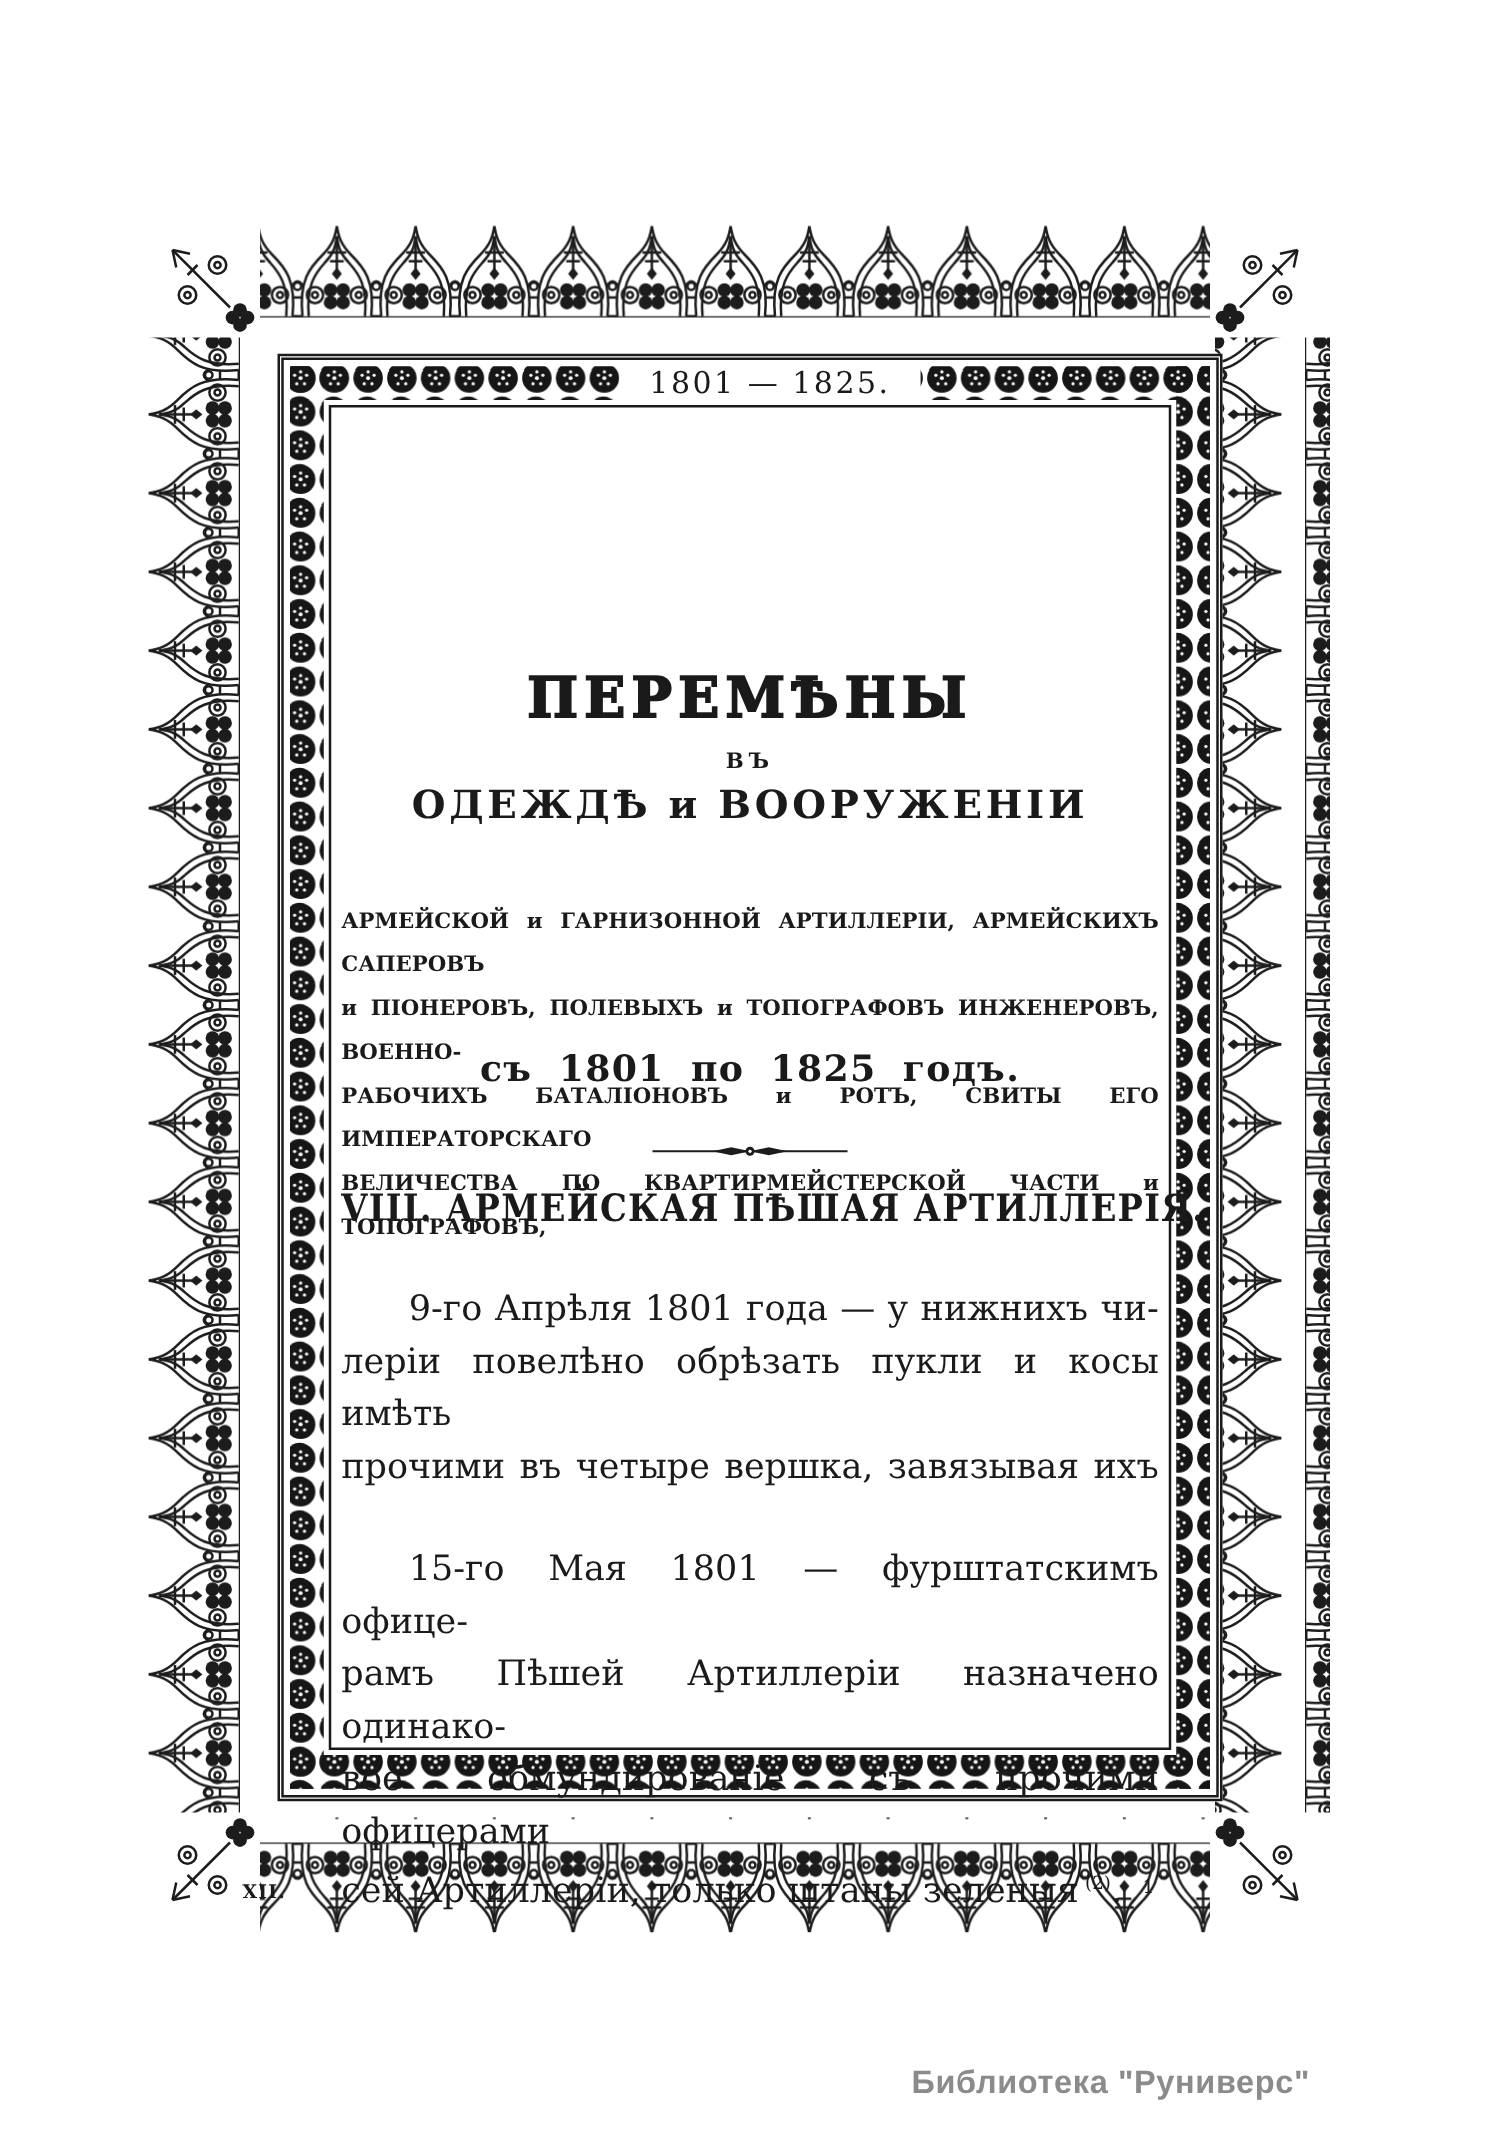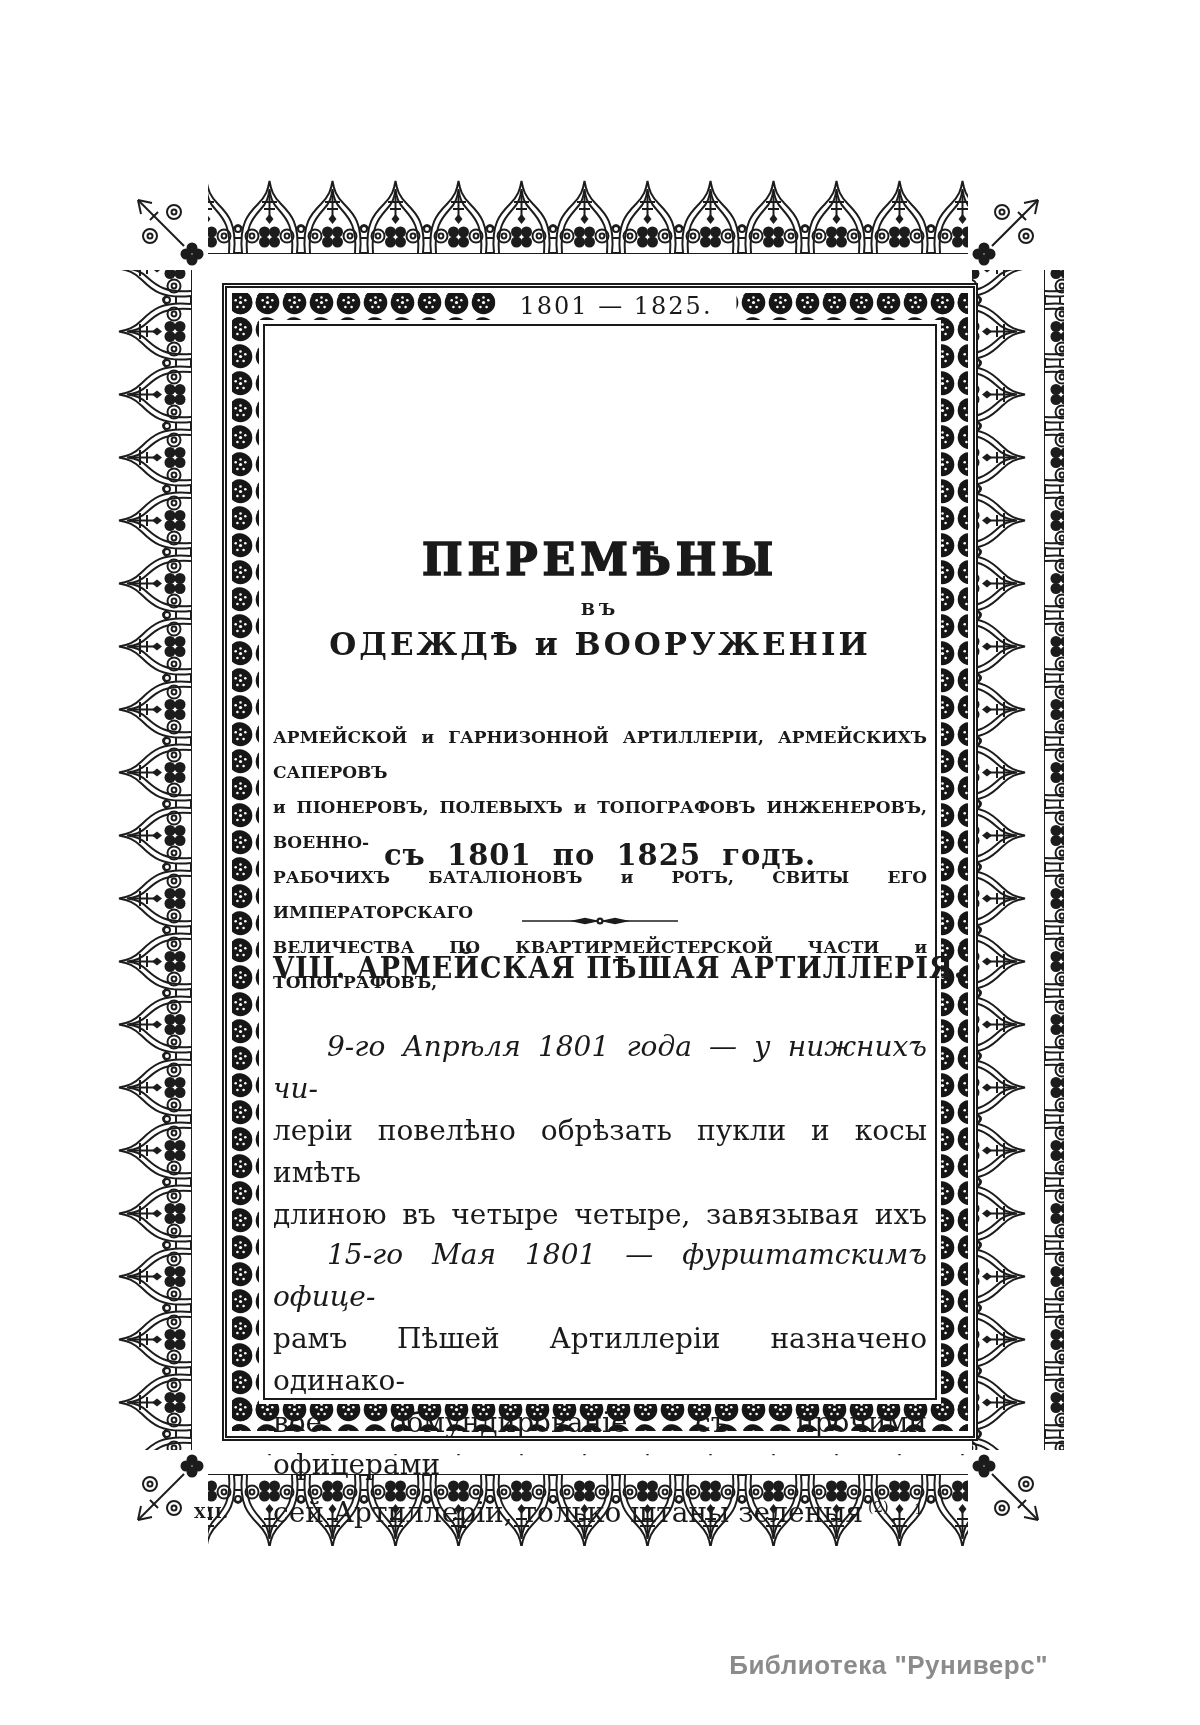--- a/index.html
+++ b/index.html
@@ -37,21 +37,21 @@
     text-align:justify;text-align-last:justify;white-space:normal;
   }
   .date-range{top:506px;font-size:29px;font-weight:bold;word-spacing:10px;letter-spacing:1px;}
   .divider{top:580px;}
   .section-heading{top:620px;font-size:27px;font-weight:bold;letter-spacing:1px;transform:scaleY(1.12);white-space:nowrap;}
   .paragraph{position:absolute;left:0;right:0;font-size:28px;}
   .para-1{top:694px;}
   .para-2{top:902px;}
   .bline{line-height:42px;text-align:justify;text-align-last:justify;}
   .bline.lastline{text-align-last:left;}
-  .bline.indent{text-indent:54px;font-style:italic;}
+  .bline.indent{text-indent:54px;}
   sup{font-size:0.52em;vertical-align:super;margin-left:5px;letter-spacing:0;}
   
   .sig{position:absolute;font-size:15px;font-weight:bold;letter-spacing:1px;}
   .sig-left{left:194px;top:1504px;}
   .sig-right{left:914px;top:1500px;font-weight:normal;}
   .watermark{
     position:absolute;right:152px;top:1650px;
     font-family:"Liberation Sans", sans-serif;font-weight:bold;
     font-size:26px;color:#8b8b8b;letter-spacing:0.5px;
   }
@@ -175,21 +175,21 @@
           <circle cx="80" cy="6" r="3.6" fill="#1c1c1c"></circle>
           <circle cx="80" cy="6" r="1.3" fill="#fff"></circle>
         </svg>
       </div>
 
       <div class="cblock section-heading">VIII. АРМЕЙСКАЯ ПѢШАЯ АРТИЛЛЕРІЯ.</div>
 
       <div class="paragraph para-1">
         <div class="bline indent">9-го Апрѣля 1801 года — у нижнихъ чи-</div>
         <div class="bline">леріи повелѣно обрѣзать пукли и косы имѣть</div>
-        <div class="bline">длиною въ четыре четыре, завязывая ихъ</div>
+        <div class="bline">прочими въ четыре вершка, завязывая ихъ</div>
       </div>
 
       <div class="paragraph para-2">
         <div class="bline indent">15-го Мая 1801 — фурштатскимъ офице-</div>
         <div class="bline">рамъ Пѣшей Артиллеріи назначено одинако-</div>
         <div class="bline">вое обмундированіе съ прочими офицерами</div>
         <div class="bline lastline"><span>сей Артиллеріи, только штаны зеленыя</span><sup>(2)</sup><span>.</span></div>
       </div>
 
     </div>

